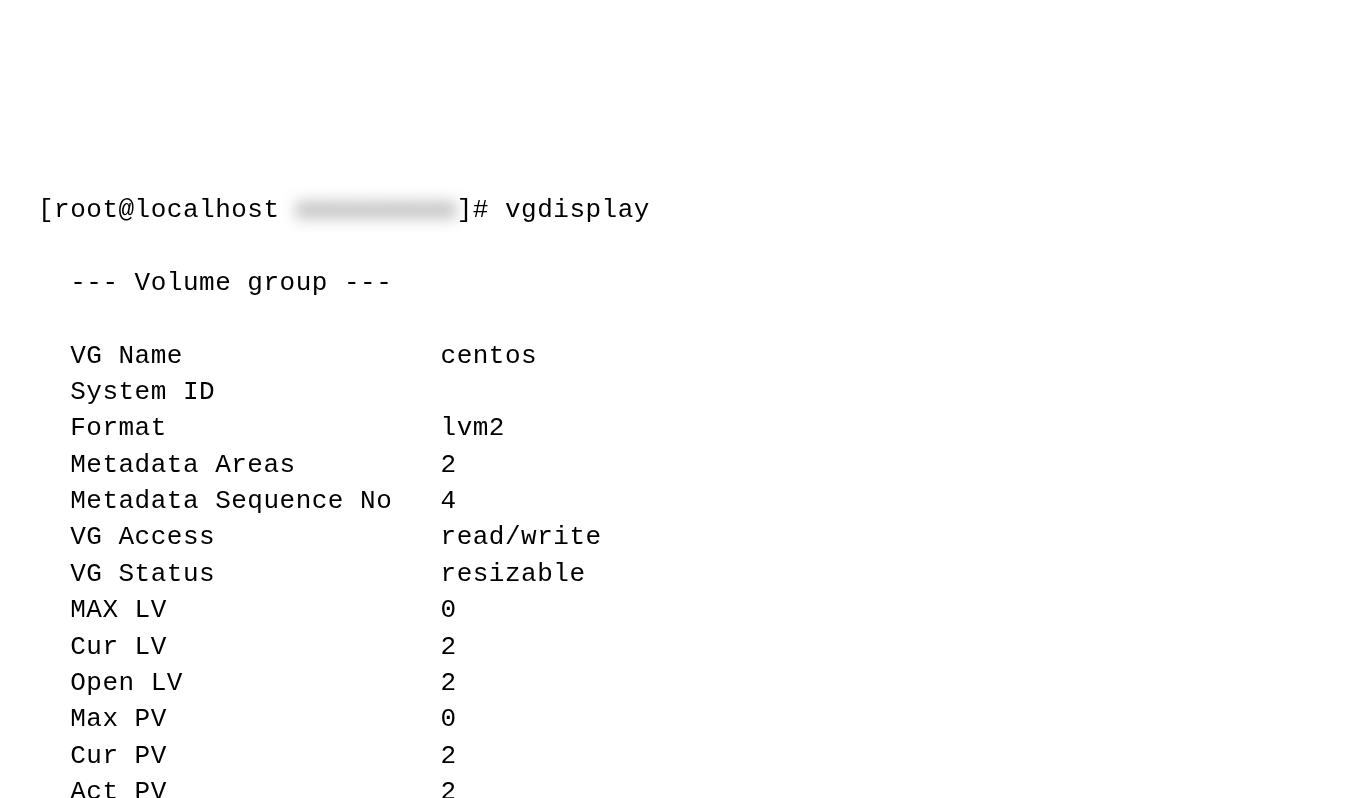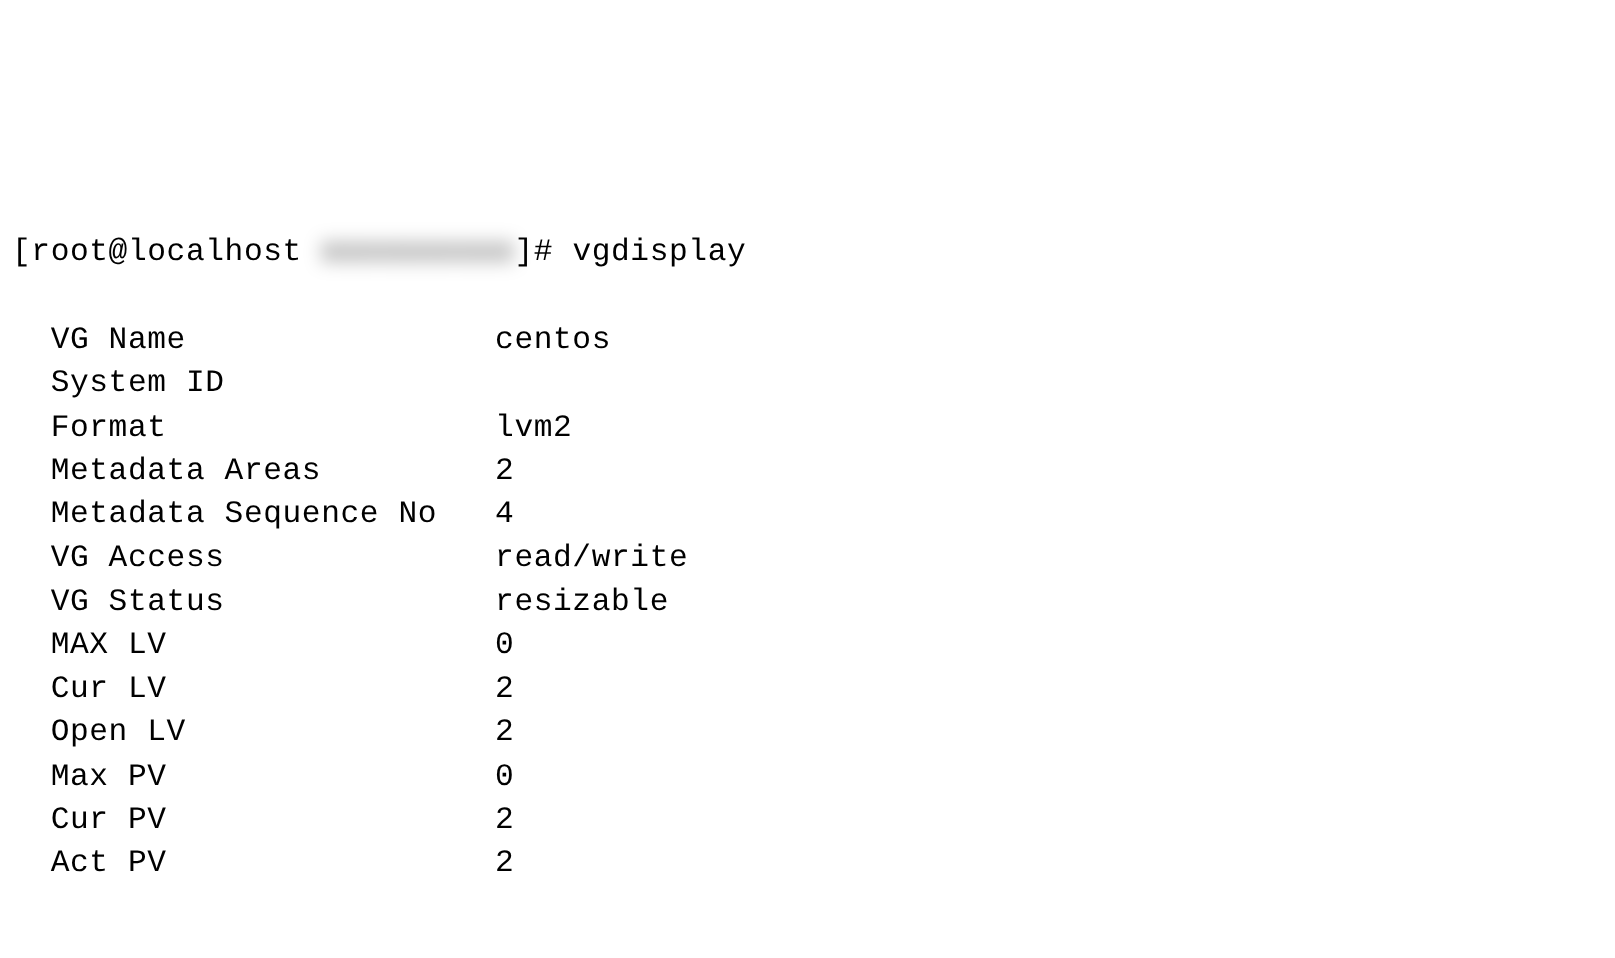--- a/index.html
+++ b/index.html
@@ -16,33 +16,35 @@
       line-height: 1.4;
       letter-spacing: 0.5px;
       white-space: pre;
       position: relative;
     }
     .terminal {
       position: relative;
     }
     .line {
       display: block;
+      margin-left: 28px;
     }
     .blur {
       filter: blur(8px);
       display: inline-block;
     }
   </style>
 </head>
 <body>
 
 
 
 <div class="terminal">
 <span class="line"><span>[root@localhost </span><span class="blur">xxxxxxxxxx</span><span>]# vgdisplay</span></span>
+<span class="line">  --- Volume group ---</span>
 <div id="rows-container"><span class="line">  VG Name                centos</span><span class="line">  System ID              </span><span class="line">  Format                 lvm2</span><span class="line">  Metadata Areas         2</span><span class="line">  Metadata Sequence No   4</span><span class="line">  VG Access              read/write</span><span class="line">  VG Status              resizable</span><span class="line">  MAX LV                 0</span><span class="line">  Cur LV                 2</span><span class="line">  Open LV                2</span><span class="line">  Max PV                 0</span><span class="line">  Cur PV                 2</span><span class="line">  Act PV                 2</span></div>
 
 
 
 
 
 
 
 
 

